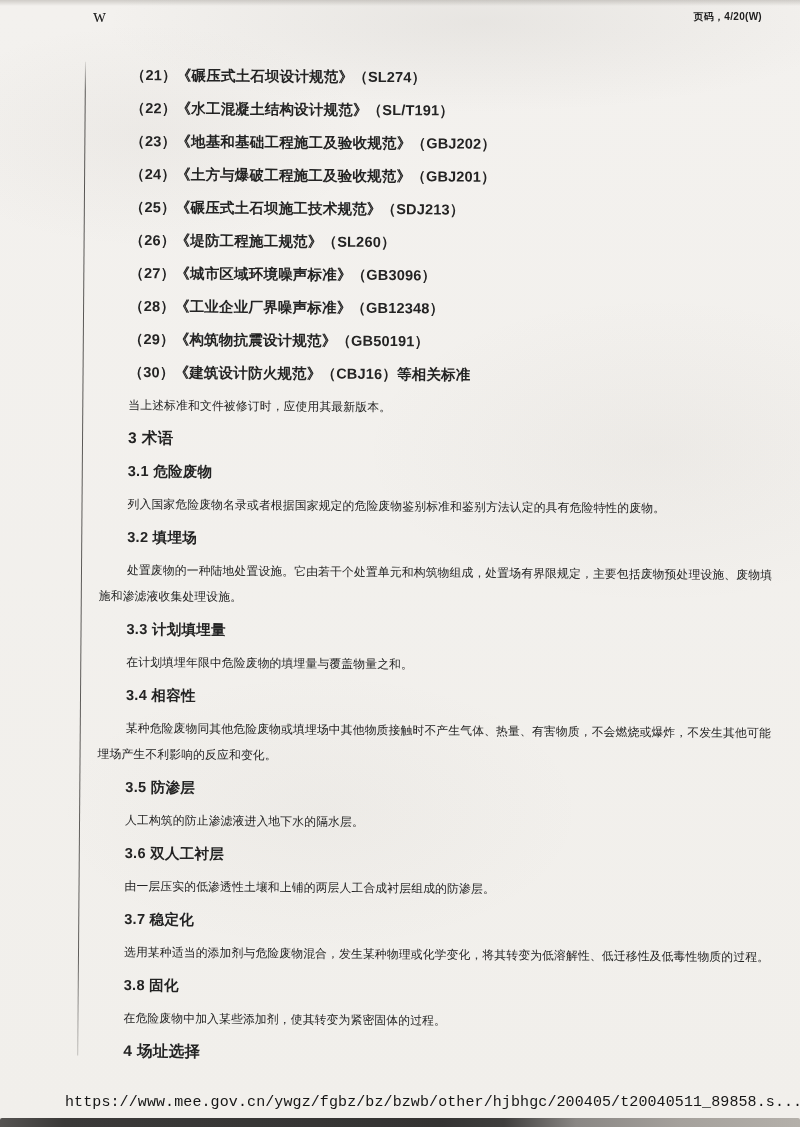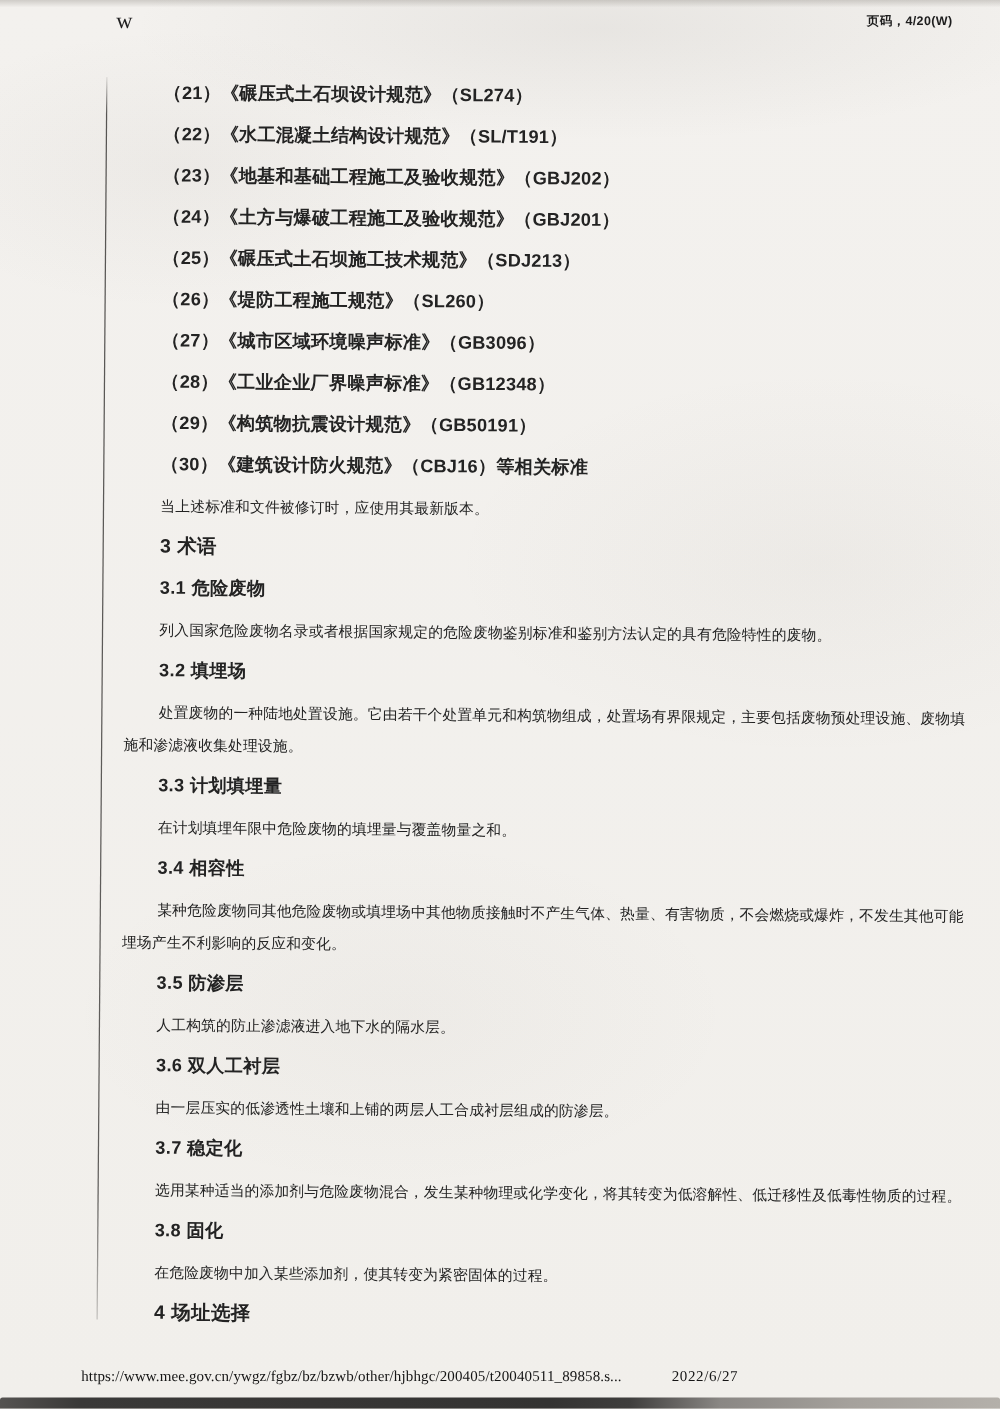--- a/index.html
+++ b/index.html
@@ -72,22 +72,22 @@
   }
   .block.item    { margin-left: 28px; font-size: 14.5px; font-weight: 600; letter-spacing: 0.2px; }
   .block.heading { margin-left: 28px; font-size: 15.5px; font-weight: 700; letter-spacing: 0.4px; }
   .block.subheading { margin-left: 28px; font-size: 14.5px; font-weight: 600; letter-spacing: 0.3px; }
   .block.para    { font-size: 11.8px; font-weight: 500; letter-spacing: 0.15px; color: #2a2a2a; }
   .block.para .line.first { margin-left: 28px; }
 
   .footer-line {
     position: absolute; left: 65px; top: 1094px;
     width: 700px;
-    font-family: Liberation Serif, serif;
-    font-size: 12px; color: #151515;
+    font-family: Liberation Mono, monospace;
+    font-size: 15px; color: #151515;
     display: flex; align-items: baseline;
   }
   .footer-url  { letter-spacing: 0.1px; }
   .footer-date { margin-left: 40px; letter-spacing: 0.5px; }
 </style>
 </head>
 <body>
 
 <div class="scan-top-edge"></div>
 

